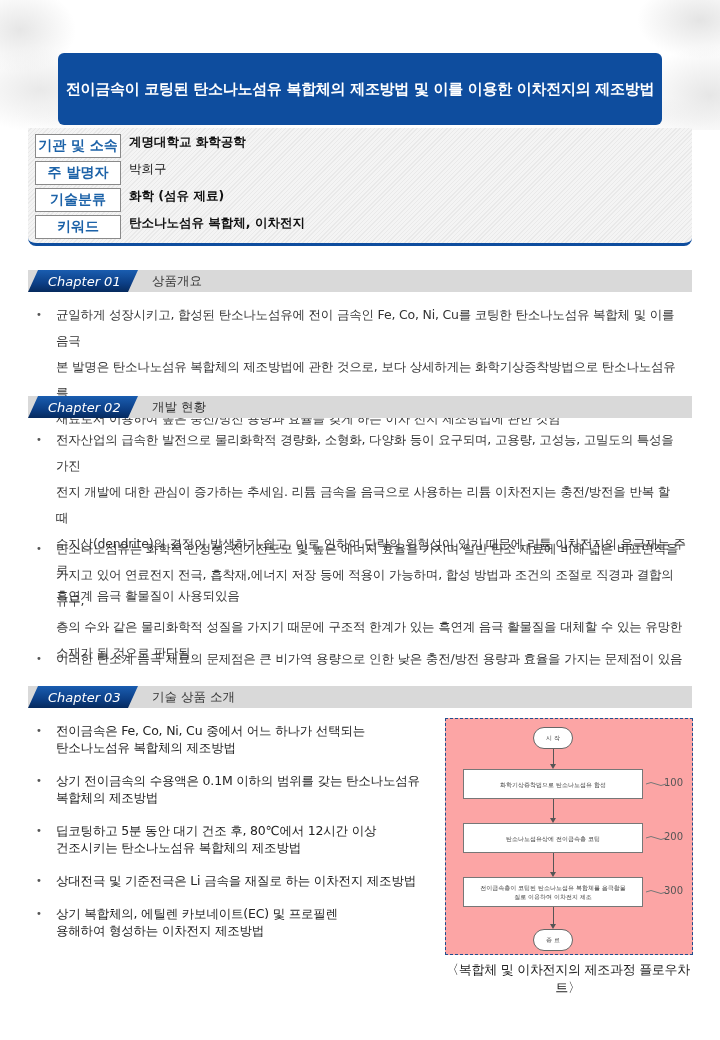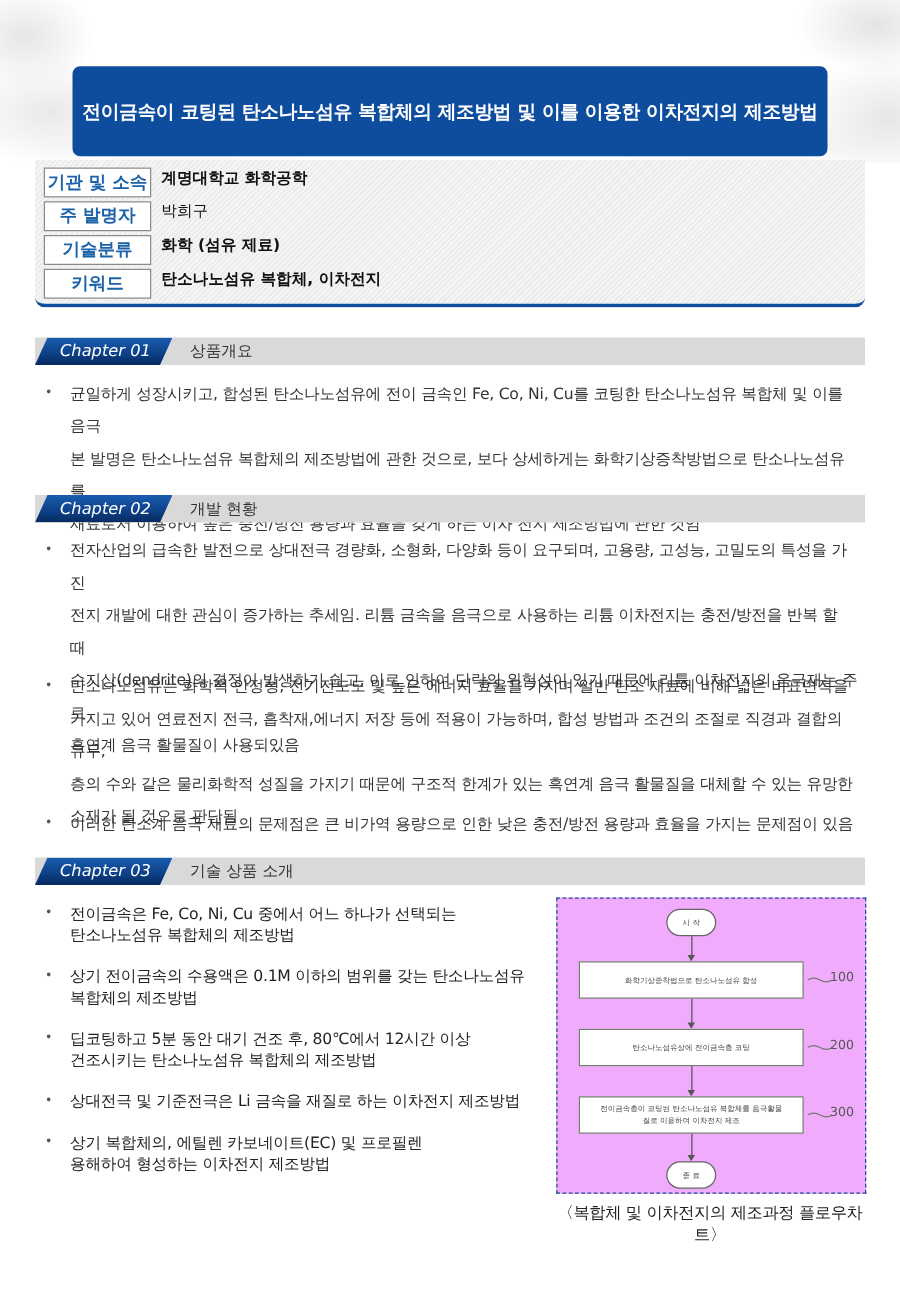--- a/index.html
+++ b/index.html
@@ -57,21 +57,21 @@
 
   .bullets { position: absolute; left: 36px; width: 650px; }
   .bullet { position: relative; padding-left: 20px; font-size: 12.5px; line-height: 26px; color: #333; letter-spacing: -0.2px; }
   .bullet .dot { position: absolute; left: 0; top: 0; font-size: 10px; color: #555; }
 
   .bullets3 { position: absolute; left: 36px; width: 400px; }
   .bullets3 .bullet { font-size: 12.5px; line-height: 17px; margin-bottom: 16px; color: #222; }
 
   .flowchart {
     position: absolute; left: 445px; top: 718px; width: 248px; height: 237px;
-    border: 1px dashed #1f4f8f; background: #f0abfc;
+    border: 1px dashed #1f4f8f; background: #fca5a5;
   }
   .fc-term {
     position: absolute; width: 40px; height: 22px; border: 1px solid #666; border-radius: 11px;
     background: #fff; font-size: 6px; color: #444; display: flex; align-items: center; justify-content: center;
   }
   .fc-box {
     position: absolute; left: 17px; width: 180px; height: 30px; border: 1px solid #777; background: #fff;
     font-size: 6px; color: #444; display: flex; align-items: center; justify-content: center; text-align: center; line-height: 9px;
   }
   .fc-line { position: absolute; left: 107px; width: 1px; background: #555; }
@@ -122,21 +122,21 @@
   </div>
 </div>
 
 <div class="chapter" style="top:396px">
   <div class="chapter-tag">Chapter 02</div>
   <div class="chapter-title">개발 현황</div>
 </div>
 <div class="bullets" style="top:427px">
   <div class="bullet">
     <span class="dot">•</span>
-    <div>전자산업의 급속한 발전으로 상대전극 경량화, 소형화, 다양화 등이 요구되며, 고용량, 고성능, 고밀도의 특성을 가진</div>
+    <div>전자산업의 급속한 발전으로 물리화학적 경량화, 소형화, 다양화 등이 요구되며, 고용량, 고성능, 고밀도의 특성을 가진</div>
     <div>전지 개발에 대한 관심이 증가하는 추세임. 리튬 금속을 음극으로 사용하는 리튬 이차전지는 충전/방전을 반복 할 때</div>
     <div>수지상(dendrite)의 결정이 발생하기 쉽고, 이로 인하여 단락의 위험성이 있기 때문에 리튬 이차전지의 음극재는 주로</div>
     <div>흑연계 음극 활물질이 사용되있음</div>
   </div>
 </div>
 <div class="bullets" style="top:536px">
   <div class="bullet">
     <span class="dot">•</span>
     <div>탄소나노섬유는 화학적 안정성, 전기전도도 및 높은 에너지 효율을 가지며 일반 탄소 재료에 비해 넓은 비표면적을</div>
     <div>가지고 있어 연료전지 전극, 흡착재,에너지 저장 등에 적용이 가능하며, 합성 방법과 조건의 조절로 직경과 결합의 유무,</div>

